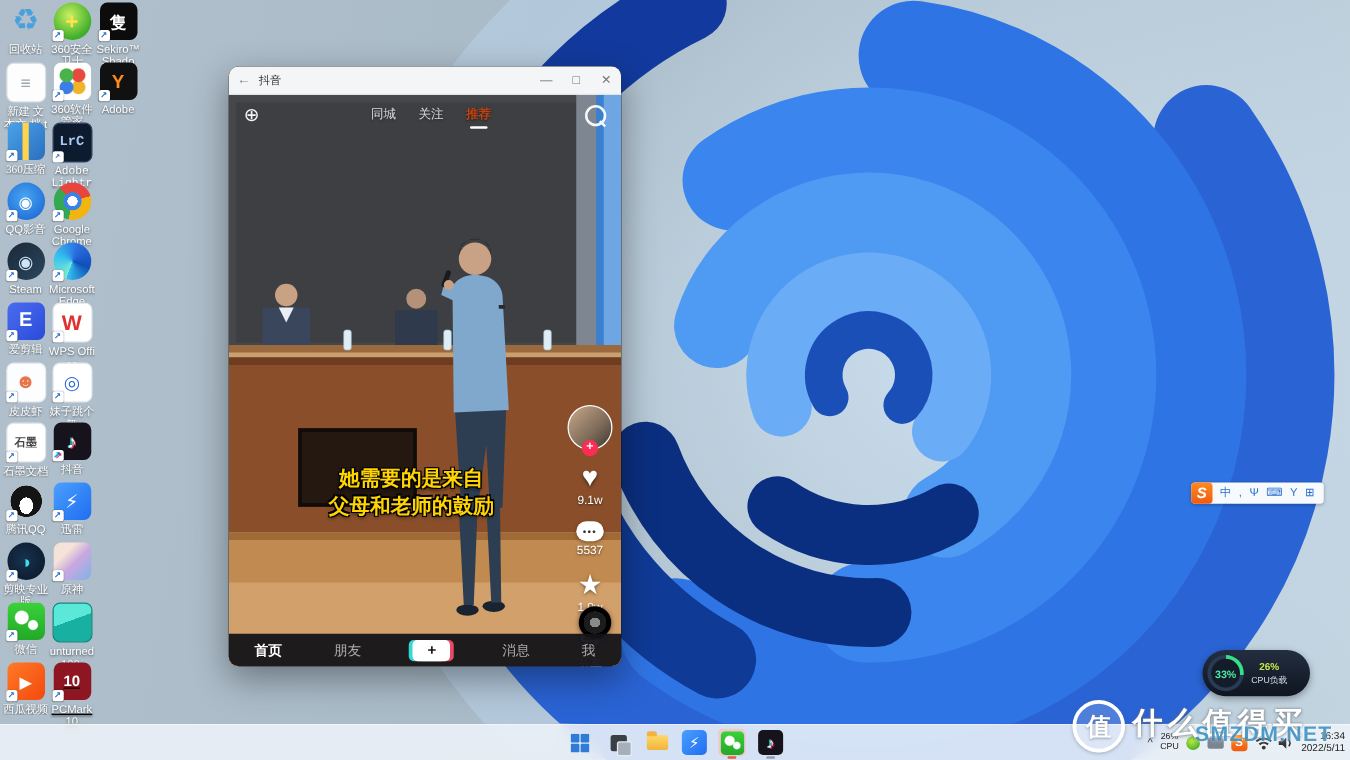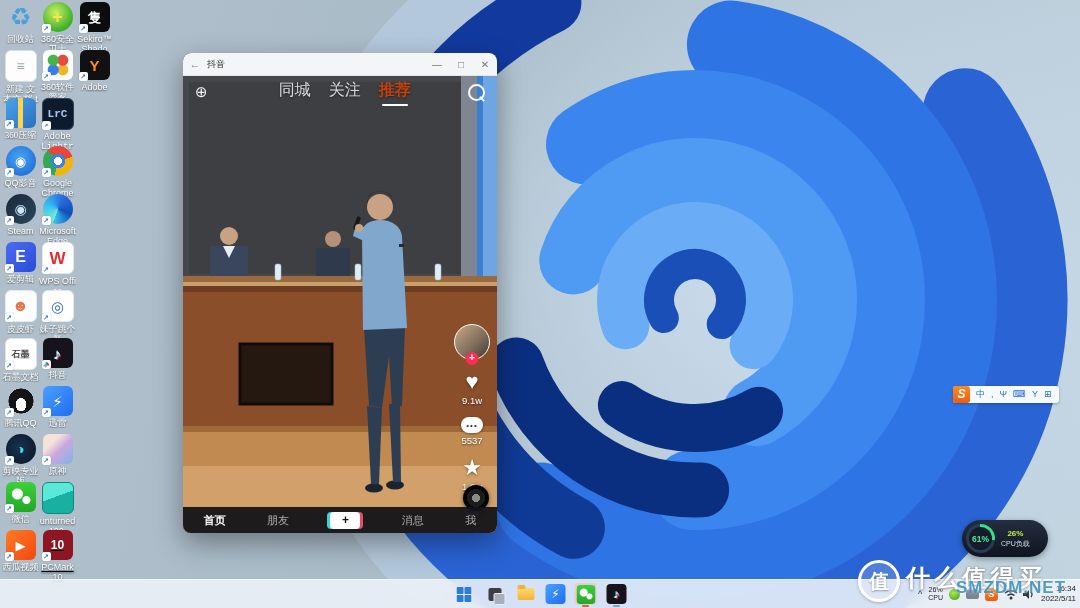--- a/index.html
+++ b/index.html
@@ -63,21 +63,21 @@
   .dy-back{width:24px;text-align:center;color:#888;font-size:11px;}
   .dy-title{flex:0 0 auto;font-size:9px;color:#333;}
   .dy-winbtns{margin-left:auto;display:flex;}
   .dy-winbtn{width:24px;text-align:center;color:#777;font-size:10px;line-height:21px;}
   .dy-content{position:relative;width:100%;height:457px;background:#111;}
   .dy-content svg.scene{position:absolute;inset:0;}
   .dy-topnav{position:absolute;top:0;left:0;right:0;height:32px;display:flex;align-items:center;
              padding:0 12px;z-index:3;}
   .dy-live{color:#fff;font-size:15px;opacity:.95;}
   .dy-tabs{flex:1;display:flex;justify-content:center;gap:18px;margin-left:14px;}
-  .dy-tab{font-size:16px;color:rgba(255,255,255,.82);text-shadow:0 1px 2px rgba(0,0,0,.5);
+  .dy-tab{font-size:10px;color:rgba(255,255,255,.82);text-shadow:0 1px 2px rgba(0,0,0,.5);
           padding-bottom:3px;position:relative;}
   .dy-tab.active{color:#c2410c;font-weight:bold;}
   .dy-tab.active::after{content:"";position:absolute;left:3px;right:3px;bottom:-2px;height:2px;
           background:#fff;border-radius:1px;}
   .dy-search{width:13px;height:13px;border:2px solid #fff;border-radius:50%;position:relative;opacity:.95;}
   .dy-search::after{content:"";position:absolute;width:2px;height:6px;background:#fff;
           left:11px;top:10px;transform:rotate(-45deg);}
   .dy-subtitle{position:absolute;left:0;right:22px;top:296px;text-align:center;z-index:3;
           font-size:16.5px;font-weight:bold;color:#ffd400;line-height:22px;
           text-shadow:-1px -1px 0 #000,1px -1px 0 #000,-1px 1px 0 #000,1px 1px 0 #000,0 2px 3px rgba(0,0,0,.6);}
@@ -376,20 +376,24 @@
     <div class="dy-topnav">
       <div class="dy-live">⊕</div>
       <div class="dy-tabs">
           <div class="dy-tab">同城</div>
           <div class="dy-tab">关注</div>
           <div class="dy-tab active">推荐</div>
         </div>
       <div class="dy-search"></div>
     </div>
 
+    <div class="dy-subtitle">
+      <div>她需要的是来自</div>
+      <div>父母和老师的鼓励</div>
+    </div>
 
     <div class="dy-rail">
       <div class="dy-avatar">
         <div class="dy-follow">+</div>
       </div>
       <div class="dy-act">♥</div>
       <div class="dy-count">9.1w</div>
       <div class="dy-bubble">•••</div>
       <div class="dy-count">5537</div>
       <div class="dy-act">★</div>
@@ -416,21 +420,21 @@
 <div class="sg-item">中</div>
     <div class="sg-item">,</div>
     <div class="sg-item">Ψ</div>
     <div class="sg-item">⌨</div>
     <div class="sg-item">Y</div>
     <div class="sg-item">⊞</div>
   </div>
 
 <div id="cpu-widget">
   <div class="cpu-gauge">
-    <div class="cpu-gauge-inner">61%</div>
+    <div class="cpu-gauge-inner">33%</div>
   </div>
   <div class="cpu-right">
     <div class="cpu-val">26%</div>
     <div class="cpu-lab">CPU负载</div>
   </div>
 </div>
 
 <div id="watermark">
   <div class="wm-badge">值</div>
   <div class="wm-text">什么值得买</div>

